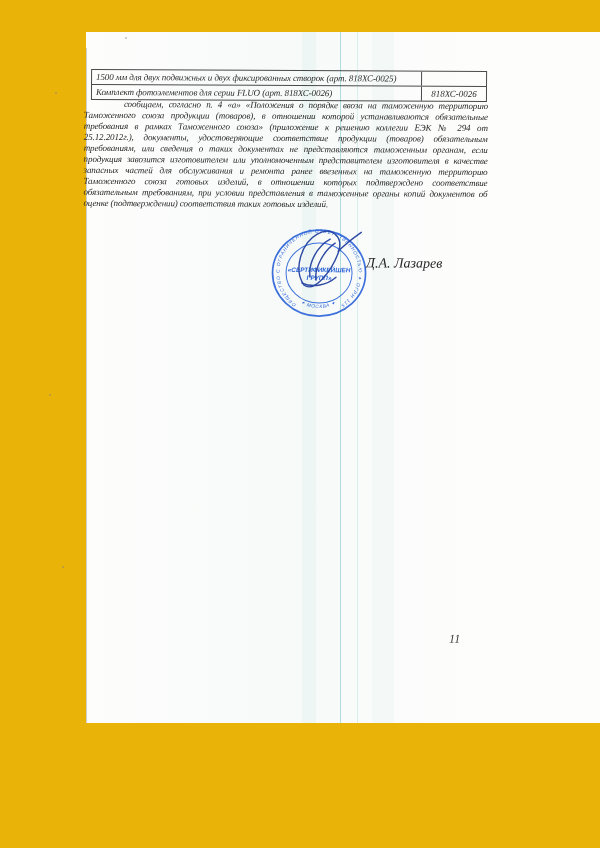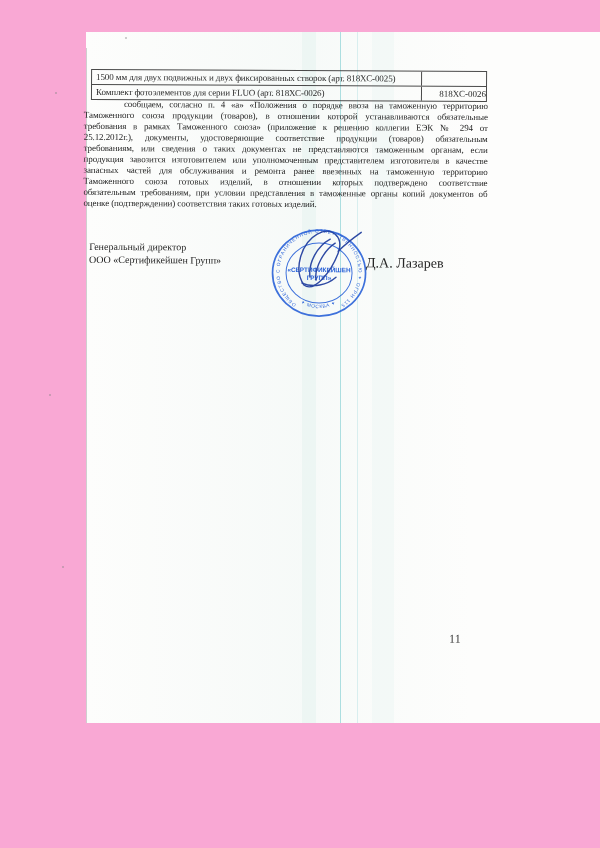--- a/index.html
+++ b/index.html
@@ -2,21 +2,21 @@
 <html><head>
 <meta charset="utf-8">
 <style>
   html,body { margin:0; padding:0; }
   body {
     width:600px; height:848px;
     background:#ffffff;
     font-family:"Liberation Serif", serif;
     position:relative; overflow:hidden;
   }
-  .page-root { position:absolute; inset:0; background:#f9a8d4; }
+  .page-root { position:absolute; inset:0; background:#eab308;font-style:italic; }
 
   
   .scan-sheet {
     position:absolute; left:86px; top:32px; width:514px; height:691px;
     background:
       linear-gradient(90deg, rgba(234,242,240,0.0) 0%, rgba(226,240,237,0.25) 42%, rgba(234,244,241,0.18) 55%, rgba(240,246,244,0.0) 75%),
       #fdfdfc;
   }
   .sheet-edge-line {
     position:absolute; left:86px; top:48px; width:1px; height:675px;
@@ -37,21 +37,21 @@
     border:1px solid #4a4a4a; box-sizing:border-box;
     font-size:9px; color:#2a2a2a;
   }
   .doc-row { display:flex; height:14px; }
   .doc-row + .doc-row { border-top:1px solid #4a4a4a; }
   .cell-label {
     width:330px; box-sizing:border-box; border-right:1px solid #4a4a4a;
     padding-left:4px; line-height:14px; white-space:nowrap; overflow:hidden;
     letter-spacing:-0.1px;
   }
-  .cell-code { flex:1; text-align:right; line-height:15px; }
+  .cell-code { flex:1; text-align:center; line-height:15px; }
 
   
   .body-par {
     position:absolute; left:84px; top:100px; width:404px;
     font-size:9px; letter-spacing:-0.1px; color:#262626;
   }
   .par-line { height:11px; line-height:11px; text-align:justify; text-align-last:justify; white-space:normal; }
   .par-line.indent { padding-left:40px; box-sizing:border-box; }
   .par-line.last { text-align:left; text-align-last:left; }
 
@@ -98,24 +98,20 @@
       <div class="par-line">требования в рамках Таможенного союза» (приложение к решению коллегии ЕЭК № 294 от</div>
       <div class="par-line">25.12.2012г.), документы, удостоверяющие соответствие продукции (товаров) обязательным</div>
       <div class="par-line">требованиям, или сведения о таких документах не представляются таможенным органам, если</div>
       <div class="par-line">продукция завозится изготовителем или уполномоченным представителем изготовителя в качестве</div>
       <div class="par-line">запасных частей для обслуживания и ремонта ранее ввезенных на таможенную территорию</div>
       <div class="par-line">Таможенного союза готовых изделий, в отношении которых подтверждено соответствие</div>
       <div class="par-line">обязательным требованиям, при условии представления в таможенные органы копий документов об</div>
       <div class="par-line last">оценке (подтверждении) соответствия таких готовых изделий.</div>
     </div>
 
-    <div class="sig-block">
-      <div>Генеральный директор</div>
-      <div>ООО «Сертификейшен Групп»</div>
-    </div>
     <div class="sig-name">Д.А. Лазарев</div>
 
     <svg class="stamp-svg" width="126" height="114" viewBox="258 216 126 114">
       <g opacity="0.9" fill="none" stroke="#2a62d8">
         <ellipse cx="320" cy="273" rx="46.5" ry="43" stroke-width="1.7"></ellipse>
         <ellipse cx="320" cy="273" rx="33" ry="30" stroke-width="1"></ellipse>
       </g>
       <defs>
         <path id="rimPath" d="M 297.3 304.3 A 39.5 39.5 0 1 1 342.7 304.3" fill="none"></path>
         <path id="rimBottomPath" d="M 296.9 299.6 A 36 36 0 0 0 343.1 299.6" fill="none"></path>

